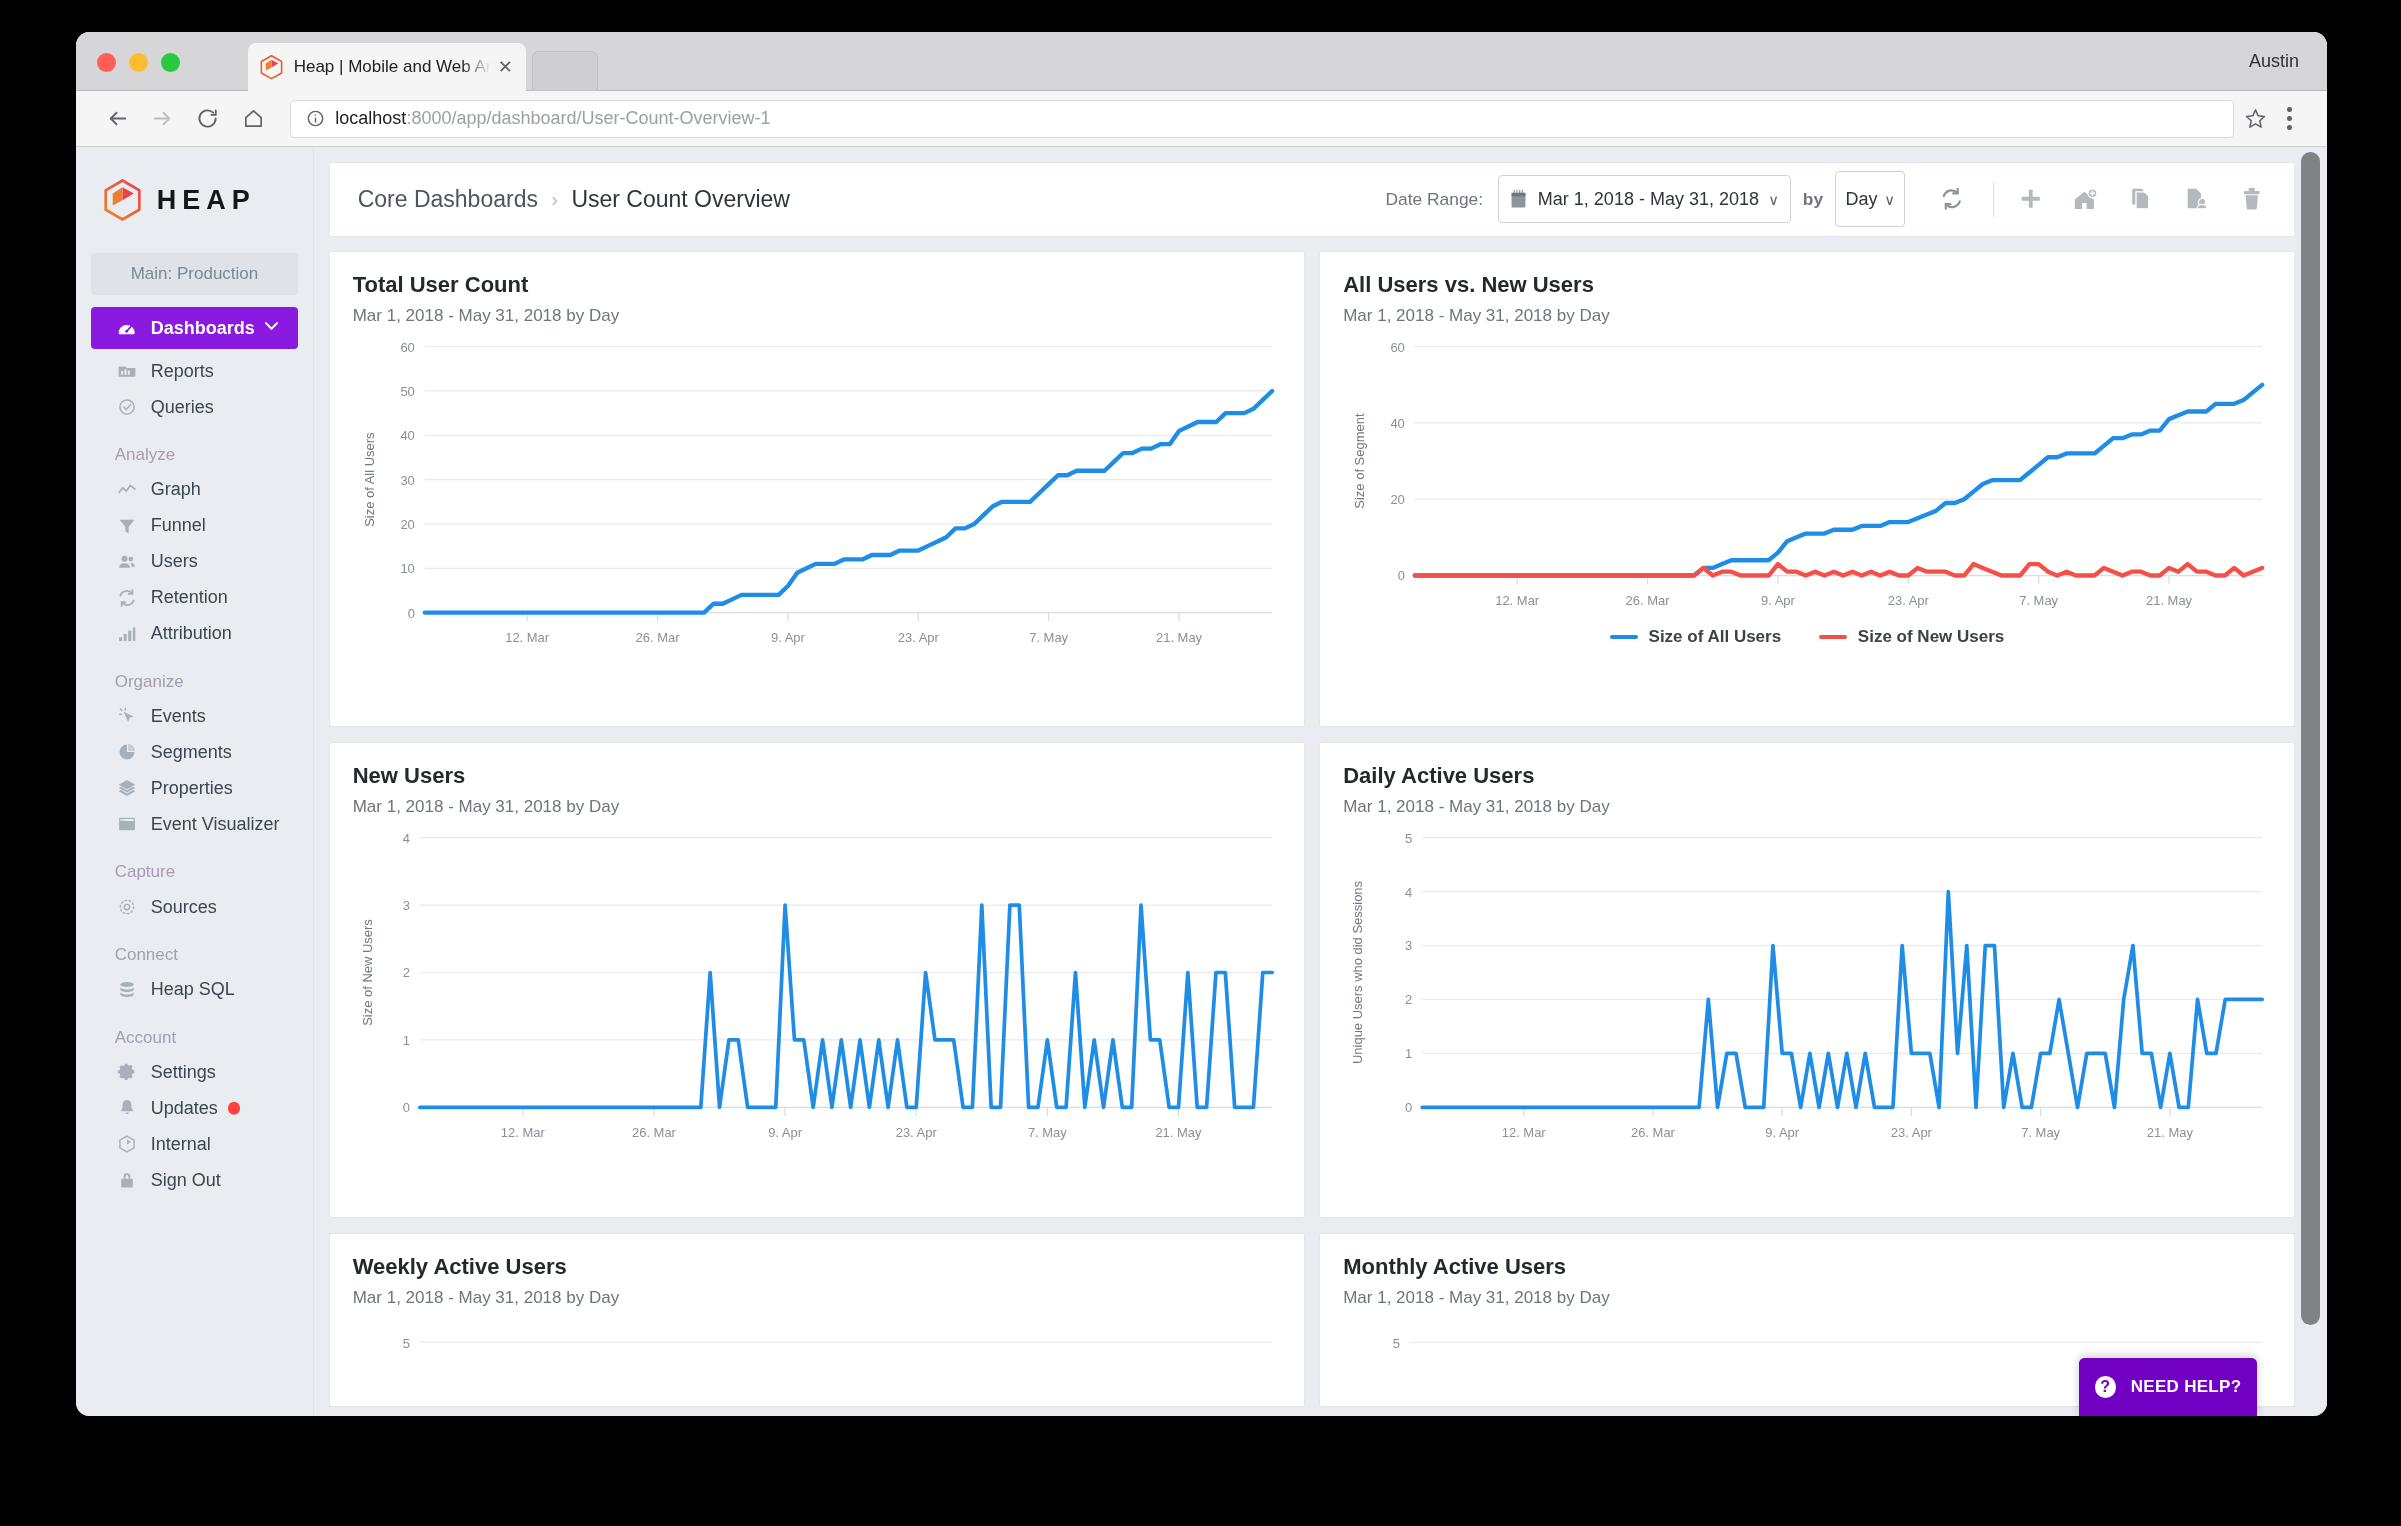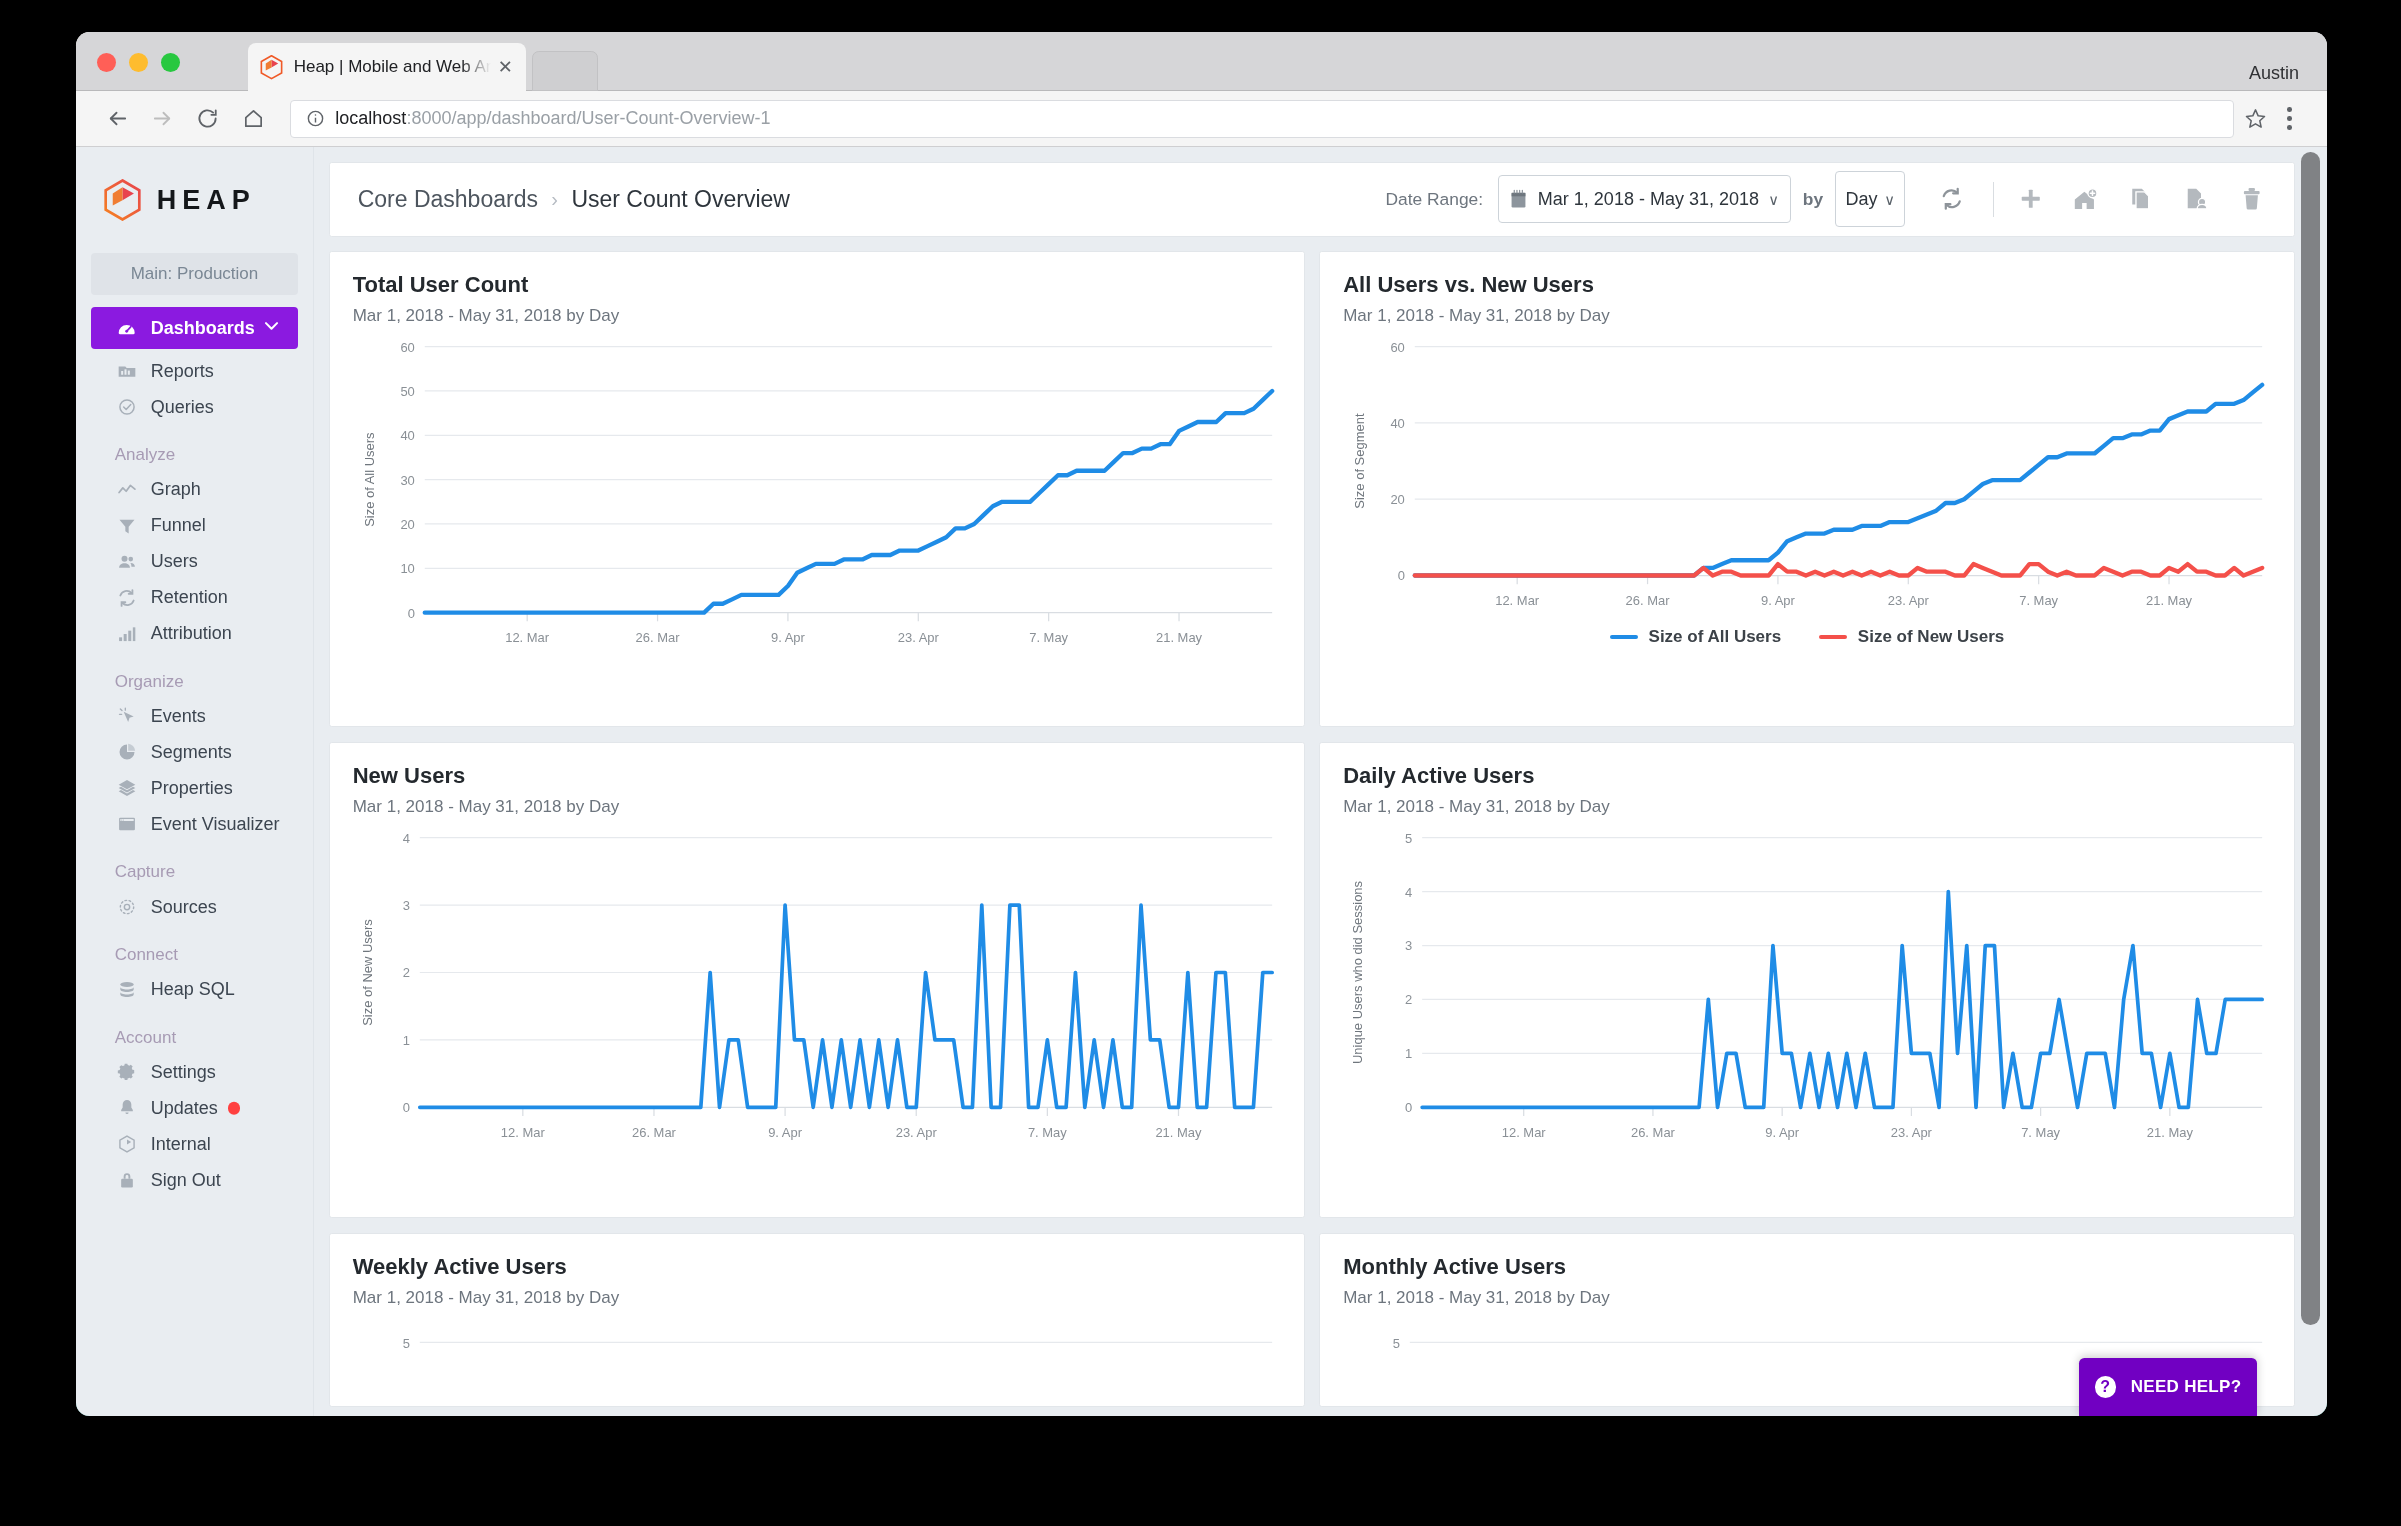--- a/index.html
+++ b/index.html
@@ -65,21 +65,21 @@
     font-size: 18px; color: #5f6368; line-height: 1;
   }
   .tab-ghost {
     position: absolute; left: 456px; top: 19px;
     width: 66px; height: 40px;
     background: #cfcfd1;
     border: 0.7px solid #c2c2c4;
     border-radius: 6.7px 6.7px 0 0;
   }
   .profile-name {
-    position: absolute; right: 28px; top: 12px; height: 59px;
+    position: absolute; right: 28px; top: 0; height: 59px;
     display: flex; align-items: center;
     font-size: 18px; color: #303134;
   }
 
   .omnibar {
     position: relative;
     height: 56px;
     background: #f5f5f5;
     border-bottom: 0.7px solid #cfcfd1;
     display: flex; align-items: center;

